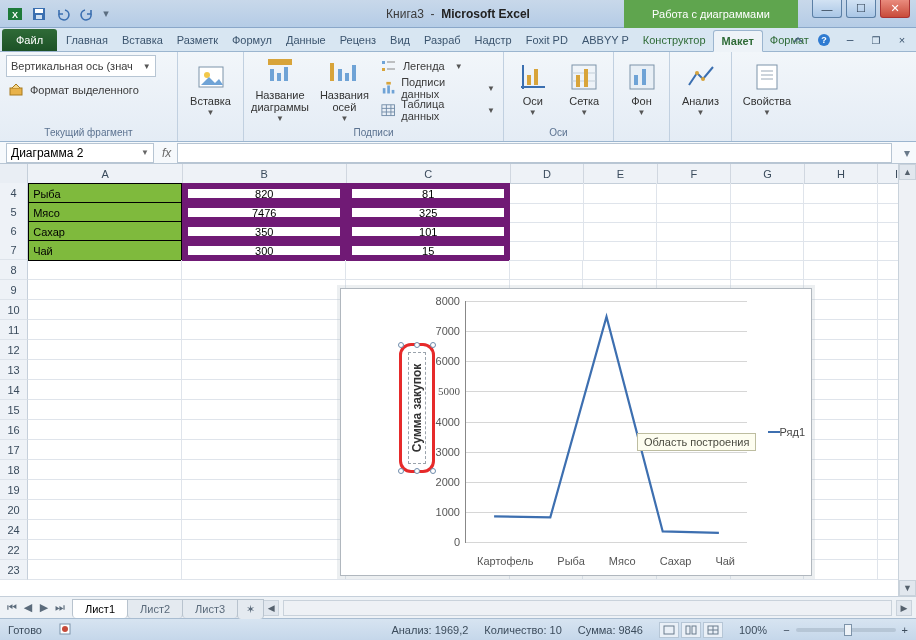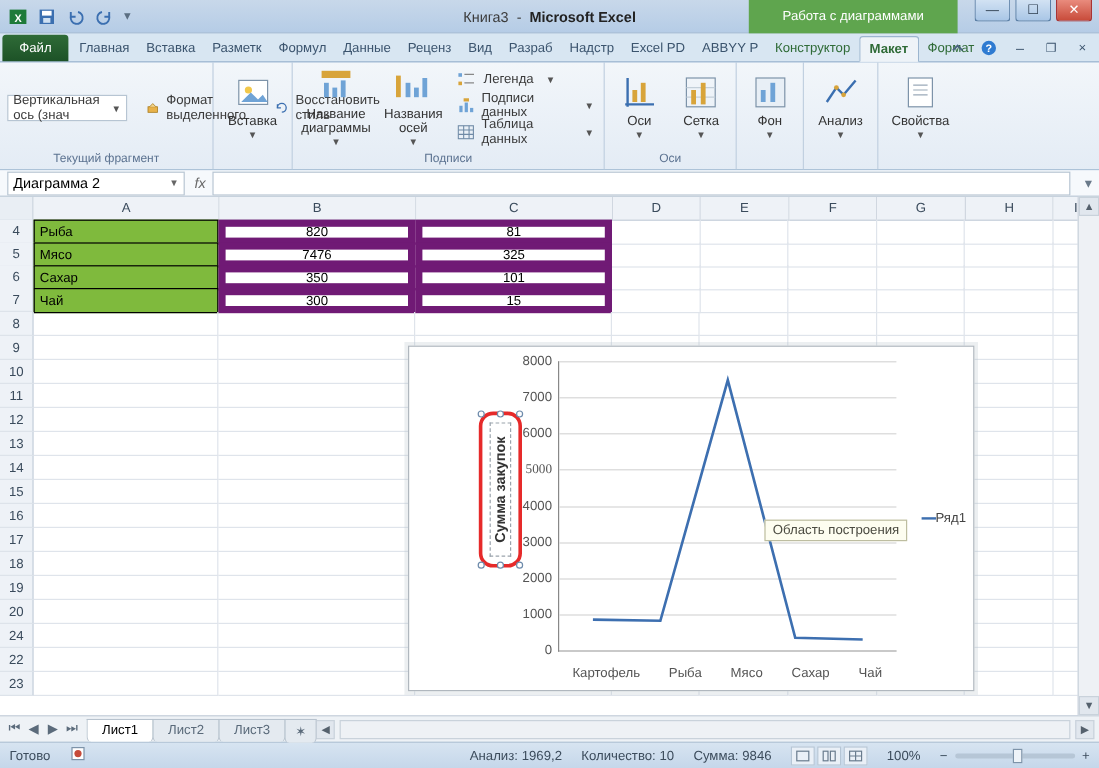--- a/index.html
+++ b/index.html
@@ -290,21 +290,21 @@
   <div class="file-tab">Файл</div>
   <div class="tab">Главная</div>
   <div class="tab">Вставка</div>
   <div class="tab">Разметк</div>
   <div class="tab">Формул</div>
   <div class="tab">Данные</div>
   <div class="tab">Реценз</div>
   <div class="tab">Вид</div>
   <div class="tab">Разраб</div>
   <div class="tab">Надстр</div>
-  <div class="tab">Excel PD</div>
+  <div class="tab">Foxit PD</div>
   <div class="tab">ABBYY P</div>
   <div class="tab ctx">Конструктор</div>
   <div class="tab ctx active">Макет</div>
   <div class="tab ctx">Формат</div>
   <div class="tabs-right">
     <div class="mini">
       <svg viewBox="0 0 14 14">
           <path d="M3 9 L7 5 L11 9" fill="none" stroke="#4a6380" stroke-width="1.5"></path>
         </svg>
     </div>
@@ -316,42 +316,33 @@
     </div>
     <div class="mini" style="font-size:12px;">–</div>
     <div class="mini" style="font-size:10px;">❐</div>
     <div class="mini" style="font-size:11px;">×</div>
   </div>
 </div>
 
 <div class="ribbon">
 
   <div class="rgroup" style="width:178px;">
-    <div class="rgroup-body" style="flex-direction:row; align-items:center; gap:14px;">
+    <div class="rgroup-body" style="flex-direction:column; align-items:flex-start; gap:2px;">
       <div class="ritem" style="border:1px solid #b7c5d3; background:#fff; padding:0 4px; justify-content:space-between;">
         <span>Вертикальная ось (знач</span>
         <span class="dd">▼</span>
       </div>
       <div class="ritem">
         <span class="ic">
             <svg viewBox="0 0 16 16">
               <rect x="2" y="6" width="12" height="7" fill="#e8b24a" stroke="#a87b1e"></rect>
               <path d="M4 6 L8 2 L12 6" fill="#f4d58a" stroke="#a87b1e"></path>
             </svg>
           </span>
         <span>Формат выделенного</span>
-      </div>
-      <div class="ritem">
-        <span class="ic">
-            <svg viewBox="0 0 16 16">
-              <path d="M3 8 A5 5 0 1 1 8 13" fill="none" stroke="#3b6fb0" stroke-width="1.5"></path>
-              <path d="M3 4 L3 8 L7 8" fill="none" stroke="#3b6fb0" stroke-width="1.5"></path>
-            </svg>
-          </span>
-        <span>Восстановить стиль</span>
       </div>
     </div>
     <div class="rgroup-label">Текущий фрагмент</div>
   </div>
 
   <div class="rgroup" style="width:66px;">
     <div class="rgroup-body">
       <div class="rbig">
         <div class="ic">
             <svg viewBox="0 0 32 32">

